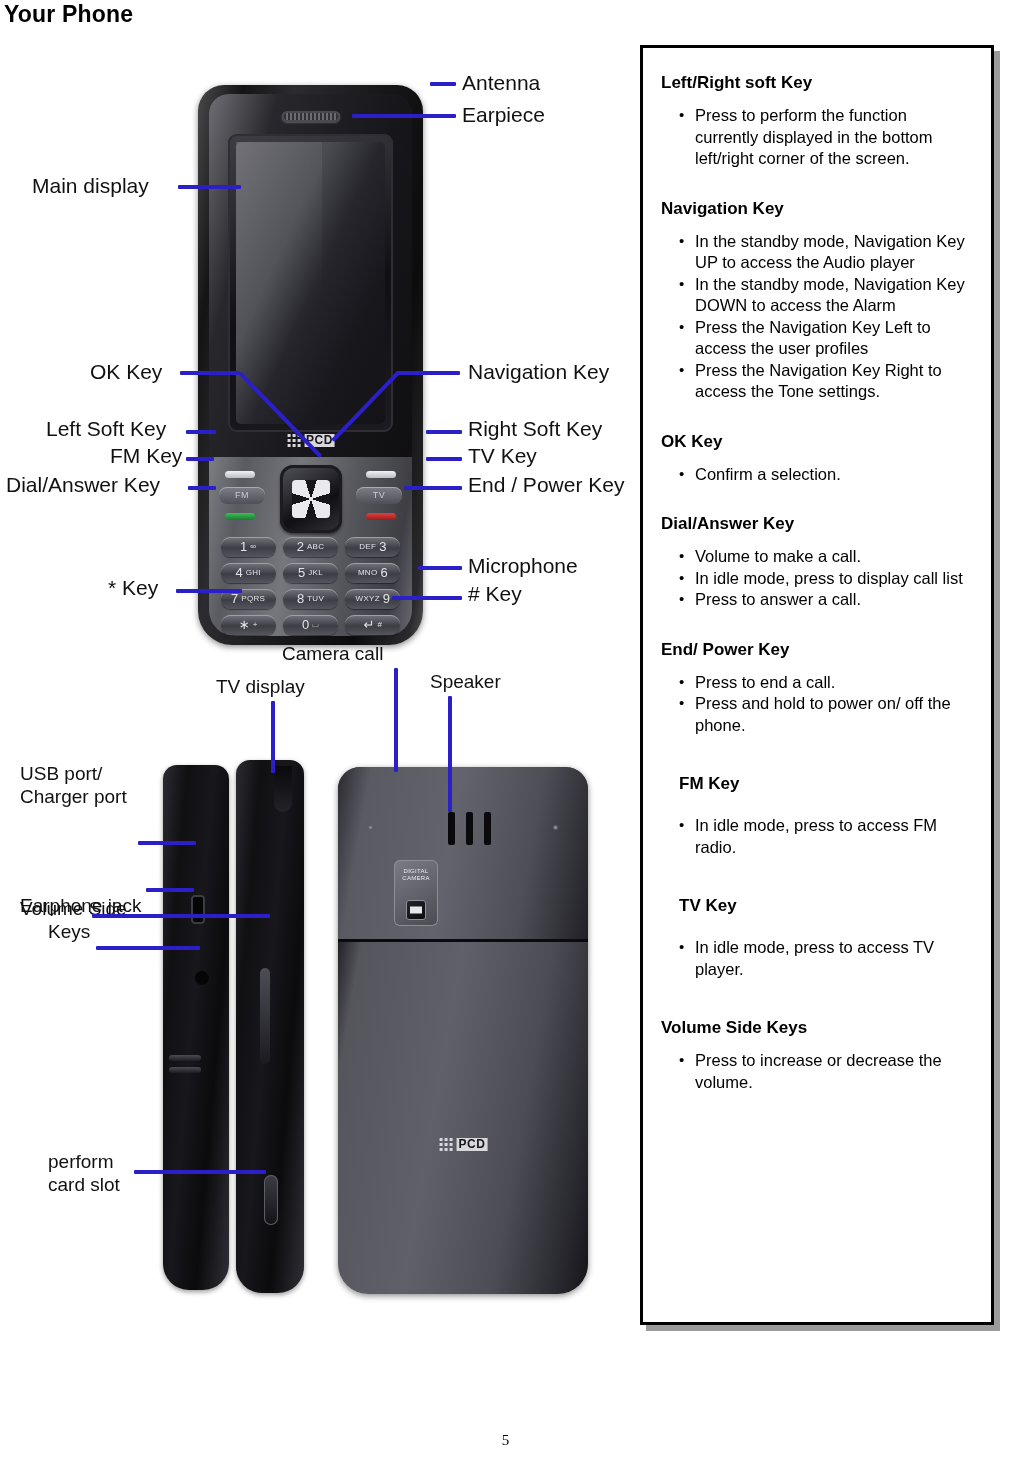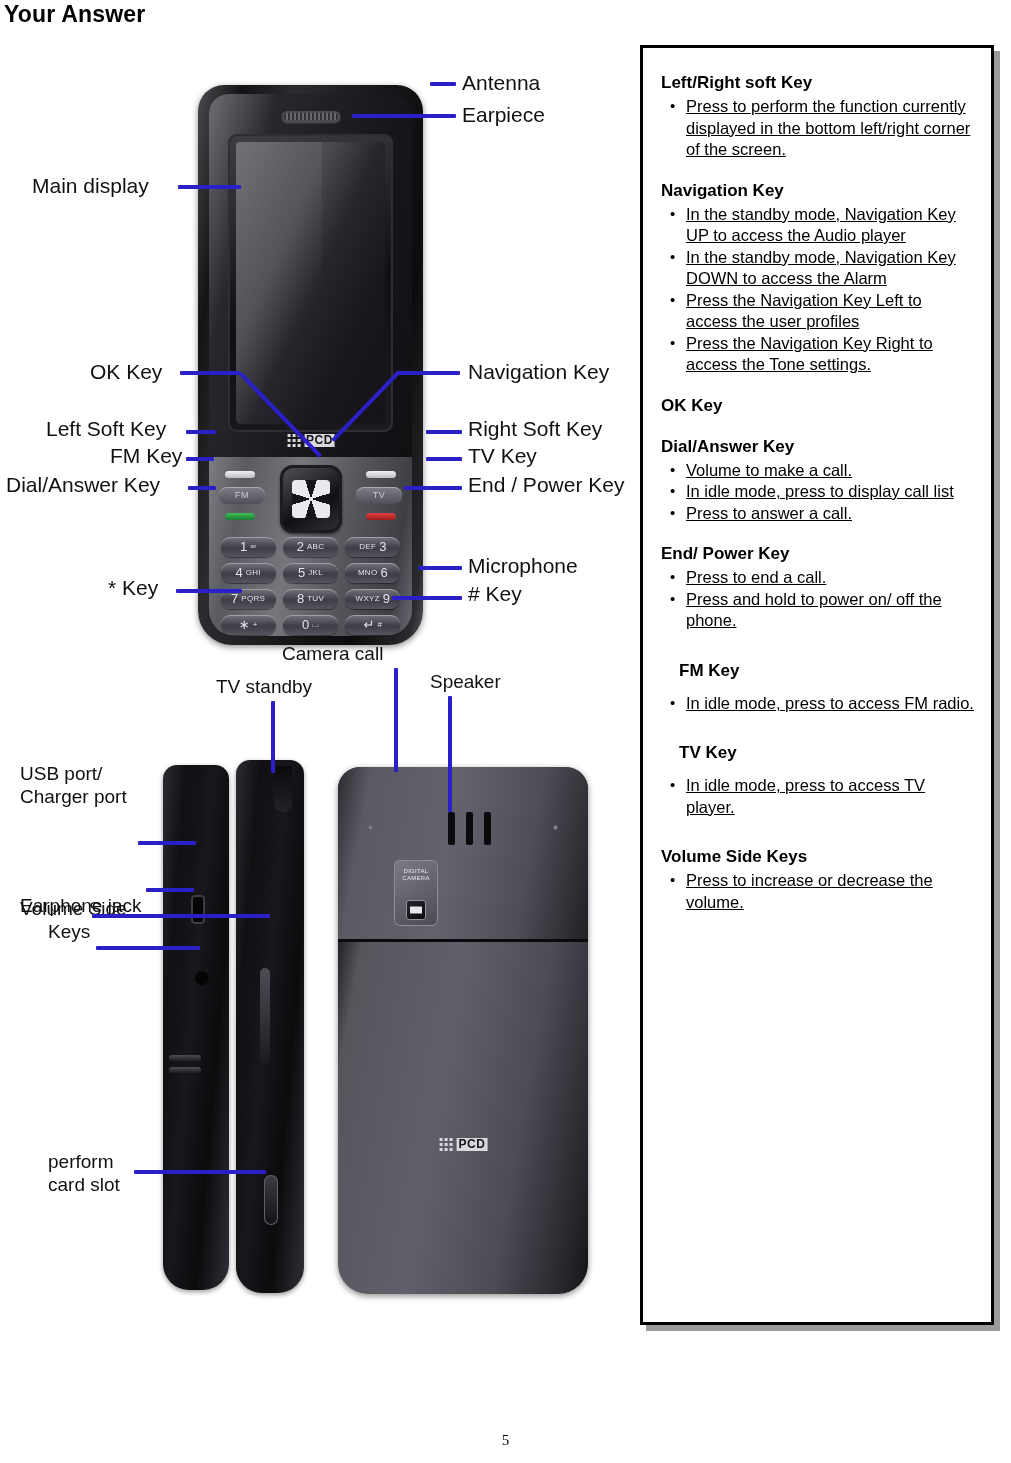--- a/index.html
+++ b/index.html
@@ -381,24 +381,23 @@
     overflow: hidden;
   }
   #info-panel h3 {
     margin: 0;
     font-size: 17px;
     font-weight: bold;
     line-height: 22px;
   }
   #info-panel h3.indent { padding-left: 18px; }
   #info-panel ul {
-    margin: 2px;
+    margin: 11px;
     padding: 0 0 0 21px;
     list-style: none;
-    text-decoration: underline;
   }
   #info-panel li {
     position: relative;
     font-size: 16.5px;
     line-height: 21.5px;
     padding-left: 2px;
     margin: 0 0 0 0;
   }
   #info-panel li::before {
     content: "\2022";
@@ -407,21 +406,21 @@
     top: -1px;
     font-size: 15px;
   }
   .gap-sm { height: 9px; }
   .gap-md { height: 17px; }
   .gap-lg { height: 26px; }
 </style>
 </head>
 <body>
 
-<div id="page-title">Your Answer</div>
+<div id="page-title">Your Phone</div>
 
 <div id="diagram-area">
 
   <div class="phone-front">
     <div class="bezel">
       <div class="earpiece"></div>
       <div class="screen-frame">
         <div class="screen"></div>
       </div>
     </div>
@@ -580,21 +579,21 @@
       <span class="pcd-word">PCD</span>
     </div>
   </div>
 
   <div class="diagram-label small" style="left:282px; top:612px;">Camera call</div>
   <div class="leader vert" style="left:394px; top:638px; height:104px;"></div>
 
   <div class="diagram-label small" style="left:430px; top:640px;">Speaker</div>
   <div class="leader vert" style="left:448px; top:666px; height:116px;"></div>
 
-  <div class="diagram-label small" style="left:216px; top:645px;">TV standby</div>
+  <div class="diagram-label small" style="left:216px; top:645px;">TV display</div>
   <div class="leader vert" style="left:271px; top:671px; height:72px;"></div>
 
   <div class="diagram-label small" style="left:20px; top:732px;">USB port/</div>
   <div class="diagram-label small" style="left:20px; top:755px;text-align:right;">Charger port</div>
   <div class="leader" style="left:138px; top:811px; width:58px;"></div>
 
   <div class="diagram-label small" style="left:20px; top:864px;">Earphone jack</div>
   <div class="leader" style="left:146px; top:858px; width:48px;"></div>
 
   <div class="diagram-label small" style="left:20px; top:867px;">Volume Side</div>
@@ -616,20 +615,21 @@
     <h3 class="">Navigation Key</h3>
     <ul>
       <li>In the standby mode,  Navigation Key UP to access the Audio player</li>
       <li>In the standby mode,  Navigation Key DOWN to access the Alarm</li>
       <li>Press the Navigation Key Left to access the user profiles</li>
       <li>Press the Navigation Key Right to access the Tone settings.</li>
     </ul>
     <div class="gap-md"></div>
     <h3 class="">OK Key</h3>
     <ul>
+      <li>Confirm a selection.</li>
     </ul>
     <div class="gap-md"></div>
     <h3 class="">Dial/Answer Key</h3>
     <ul>
       <li>Volume to make a call.</li>
       <li>In idle mode, press to display call list</li>
       <li>Press to answer a call.</li>
     </ul>
     <div class="gap-md"></div>
     <h3 class="">End/ Power Key</h3>

